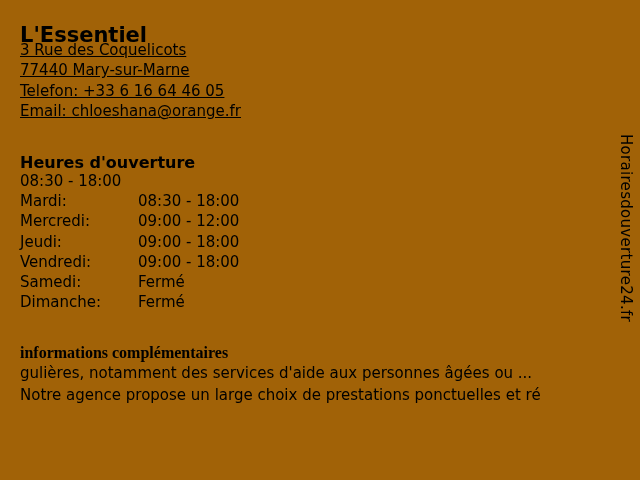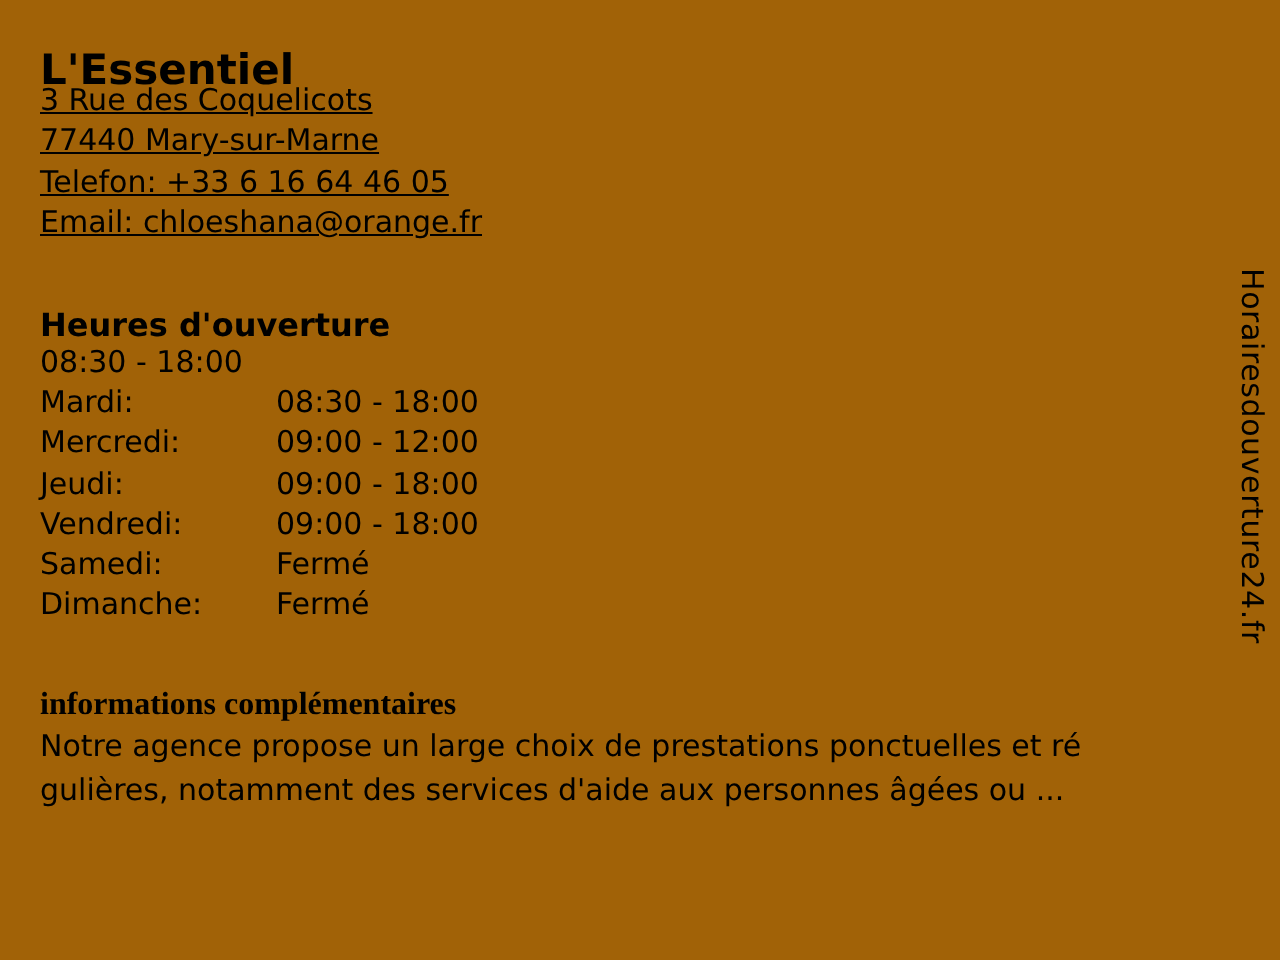--- a/index.html
+++ b/index.html
@@ -111,19 +111,19 @@
     </div>
     <div class="hours-row">
       <span class="hours-day">Dimanche:</span>
       <span class="hours-time">Fermé</span>
     </div>
   </div>
 
   <h2 class="section-title info-pos">informations complémentaires</h2>
 
   <div class="info-text">
+    <div>gulières, notamment des services d'aide aux personnes âgées ou ...</div>
     <div>Notre agence propose un large choix de prestations ponctuelles et ré</div>
-    <div>gulières, notamment des services d'aide aux personnes âgées ou ...</div>
   </div>
 
   <div class="watermark">Horairesdouverture24.fr</div>
 
 </div>
 
 </body></html>

